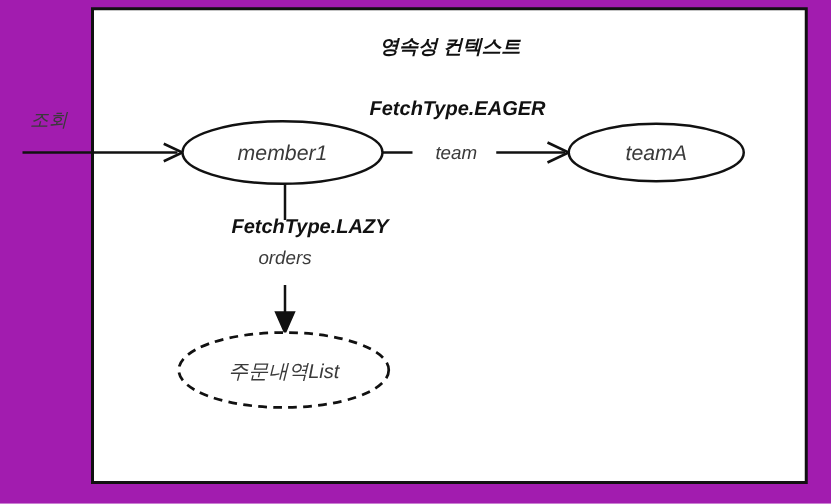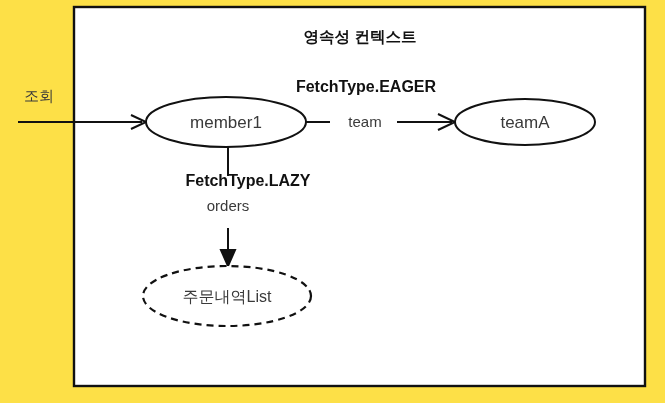--- a/index.html
+++ b/index.html
@@ -7,22 +7,23 @@
     padding: 0;
     background: #ffffff;
   }
   body {
     font-family: "Liberation Sans", "DejaVu Sans", sans-serif;
   }
   #canvas {
     position: relative;
     width: 665px;
     height: 403px;
-    background: #fde047;
+    background: #a21caf;
     overflow: hidden;
+    font-style: italic;
   }
   svg.diagram {
     position: absolute;
     left: 0;
     top: 0;
     width: 665px;
     height: 403px;
   }
   .container-box {
     fill: #ffffff;

